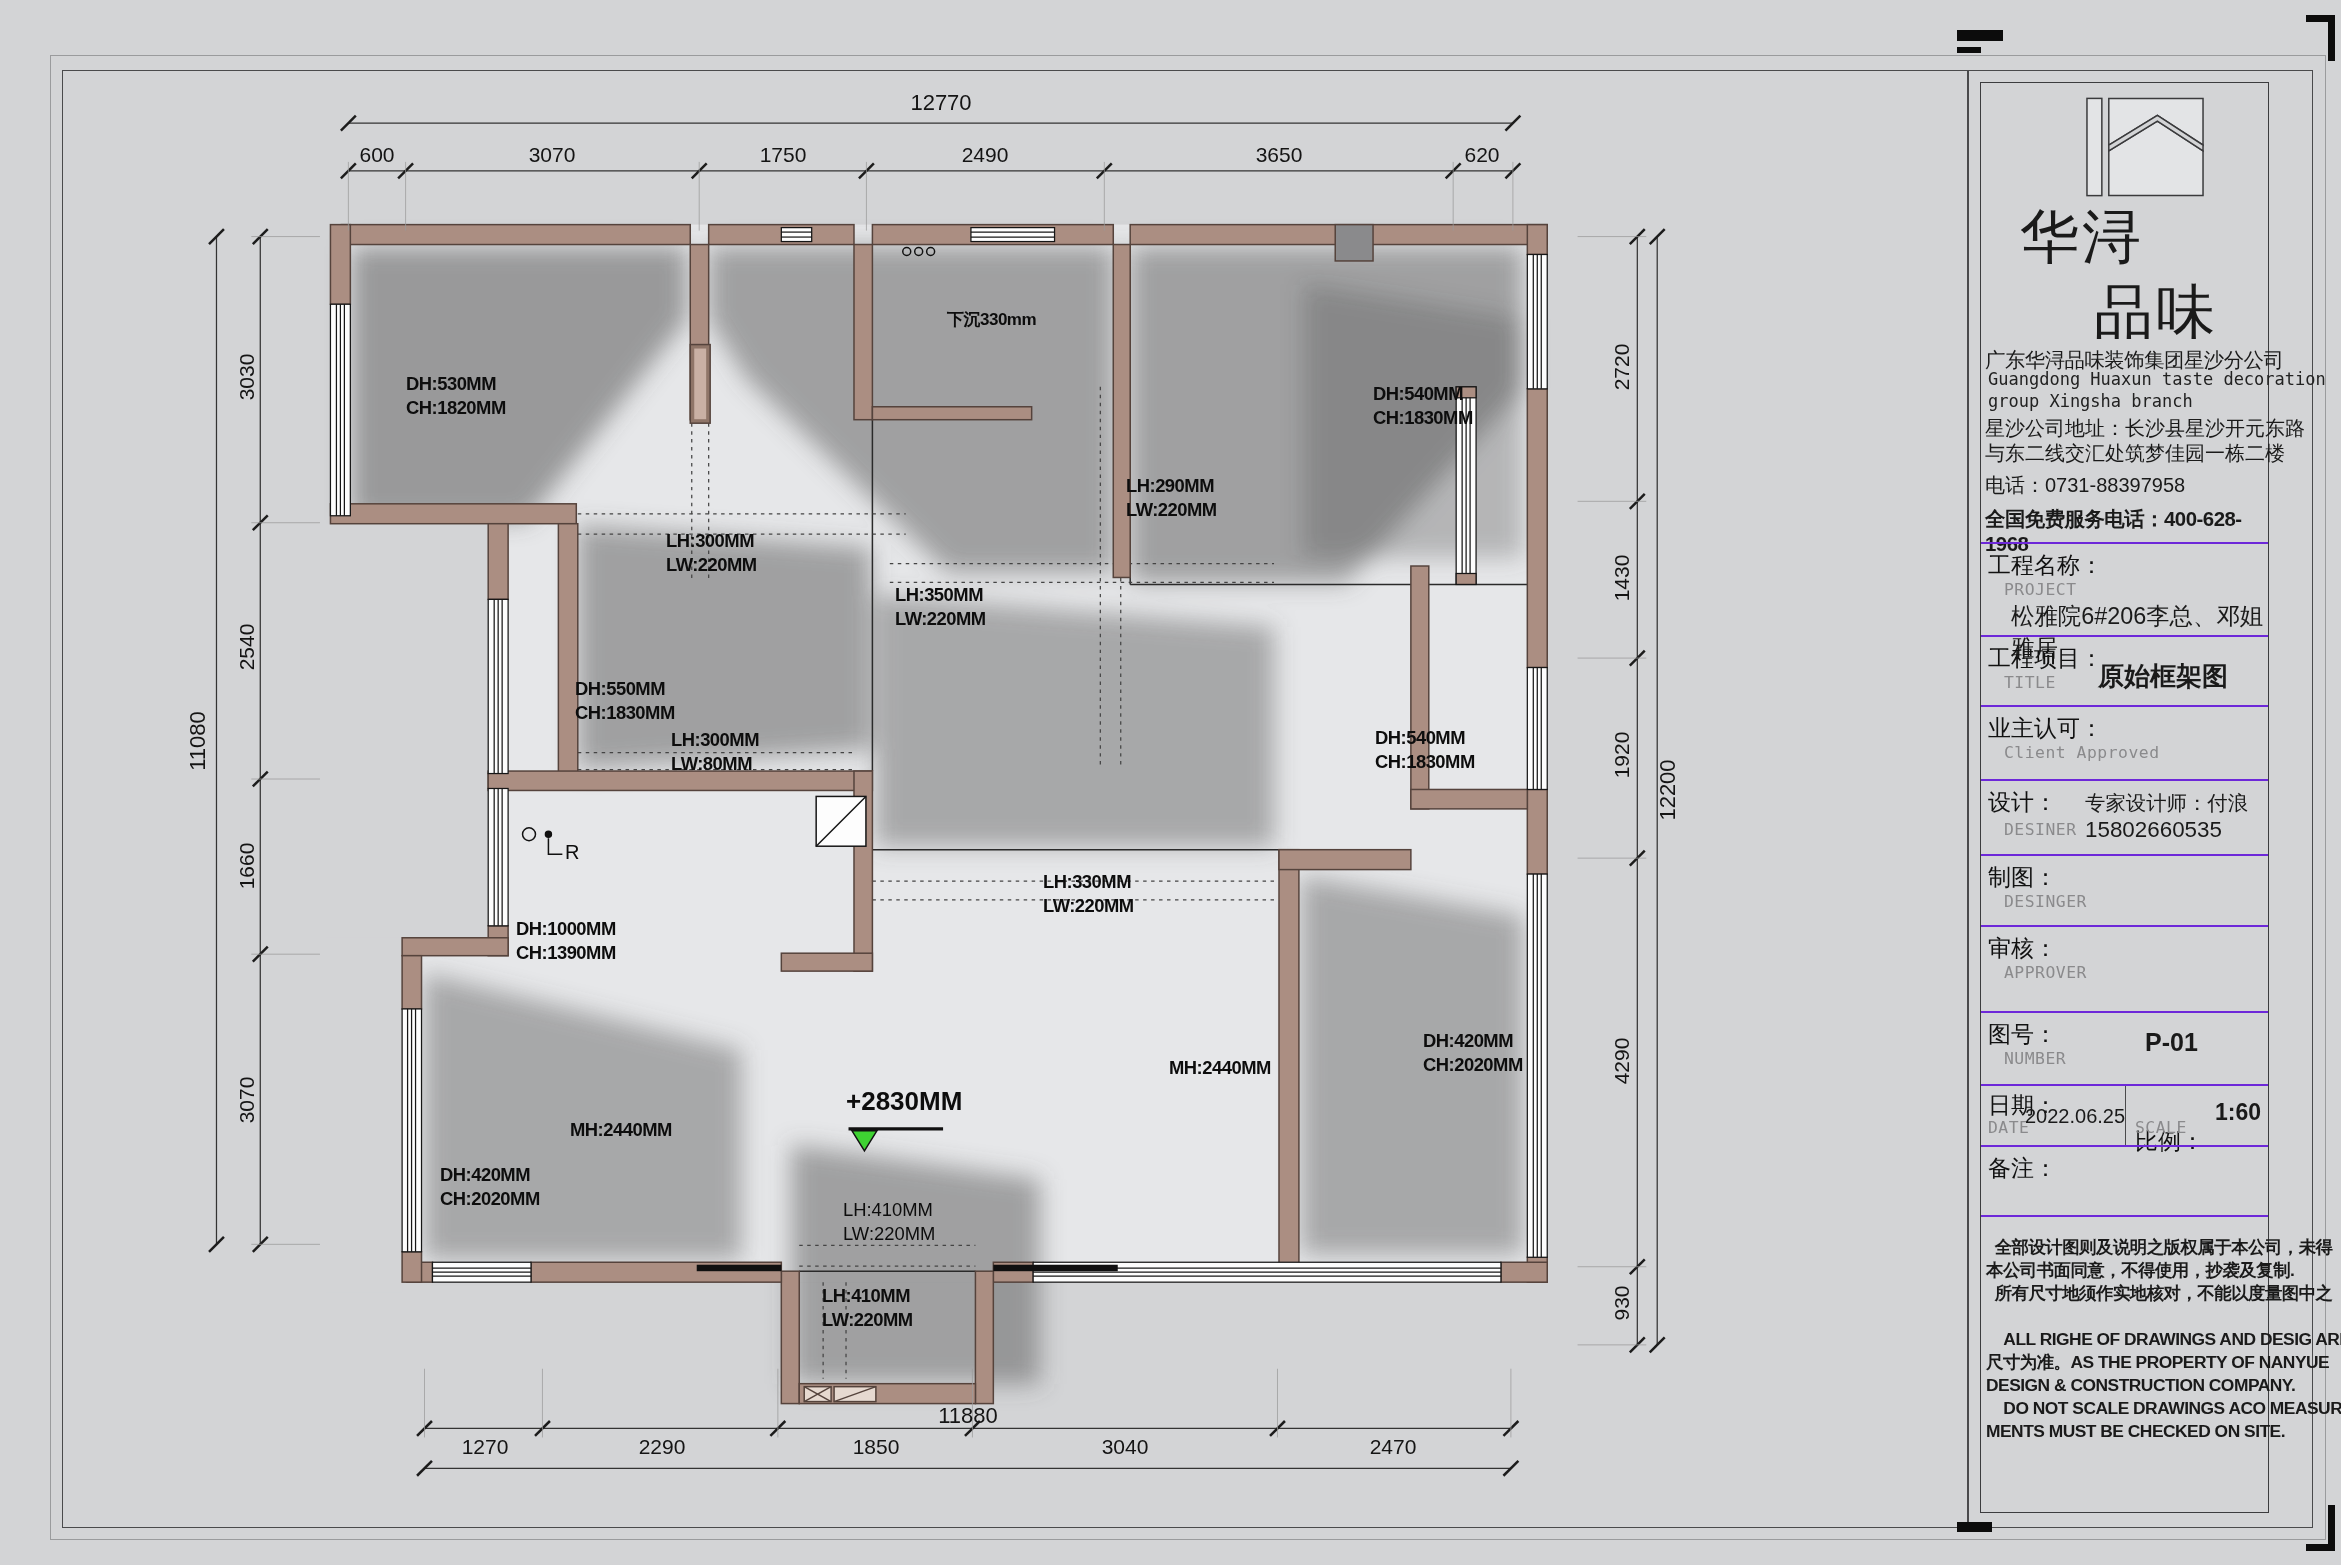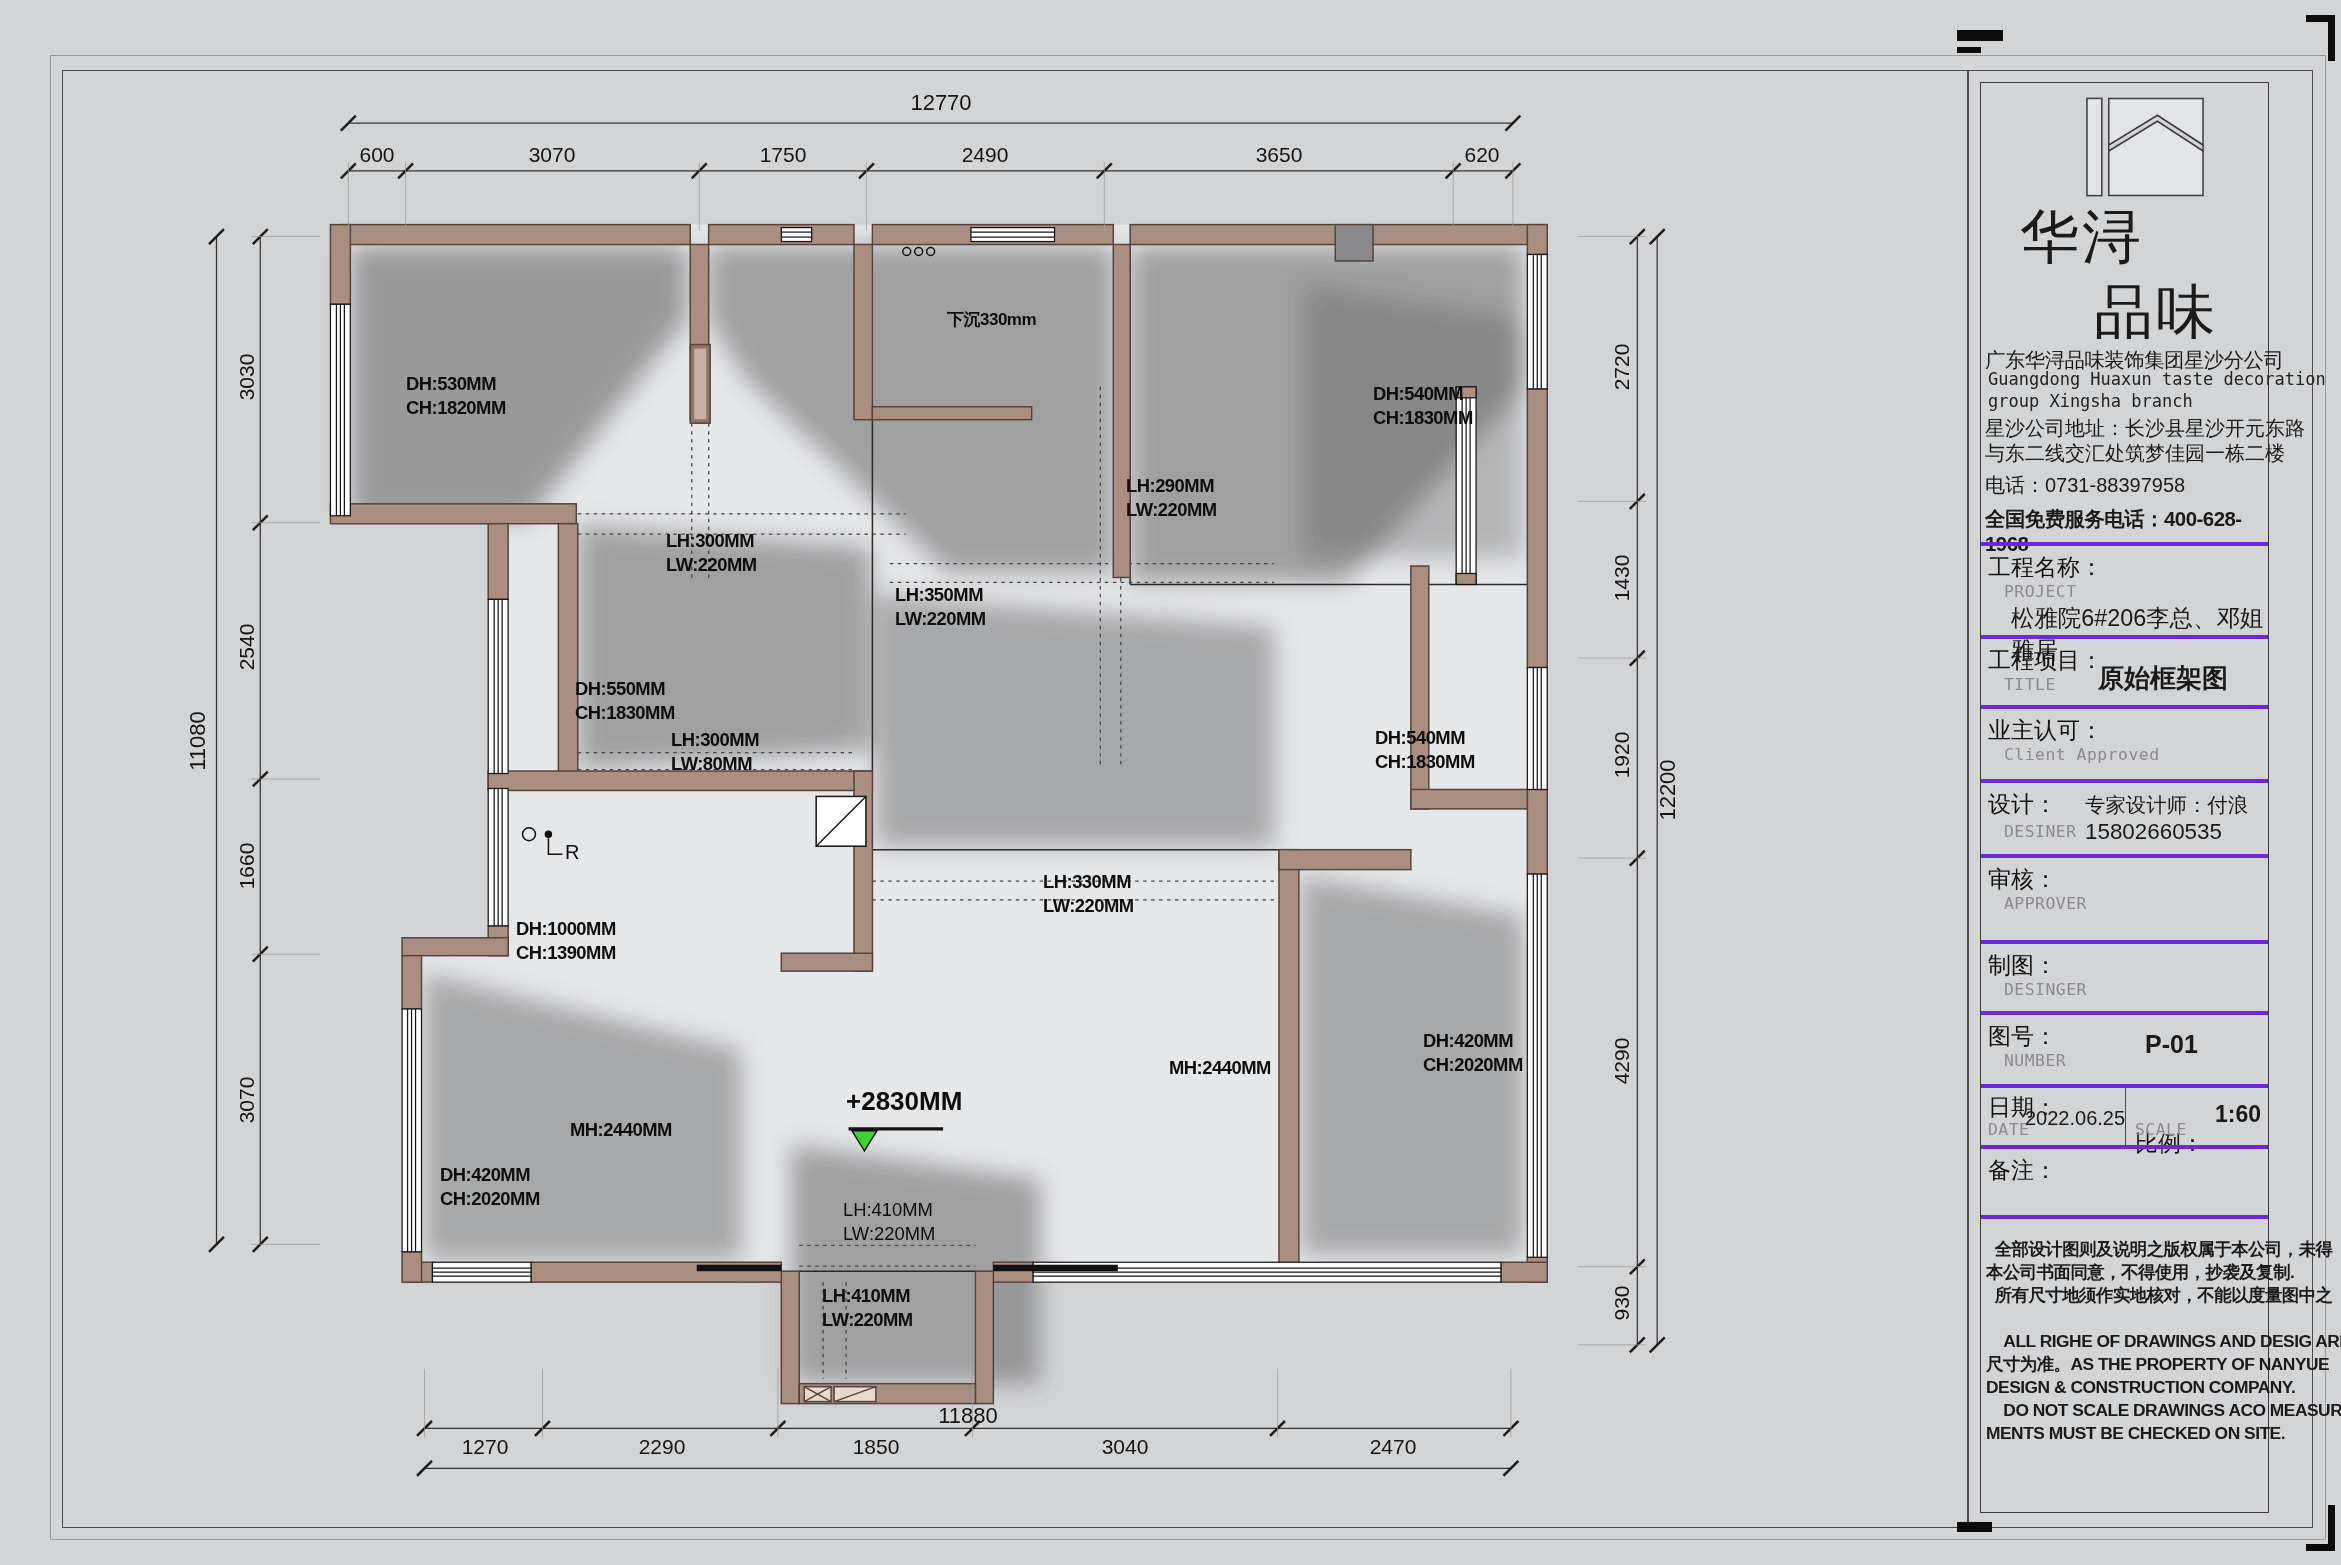--- a/index.html
+++ b/index.html
@@ -20,21 +20,21 @@
   
   .note{position:absolute;font-weight:bold;font-size:18.4px;line-height:24px;color:#0d0d0d;
         white-space:pre;letter-spacing:-0.5px;}
   .note.small{font-size:17px;font-weight:bold;}
   .note.light{font-weight:normal;letter-spacing:0;}
   .note.level{font-size:26px;letter-spacing:0;}
   .note.rsym{font-weight:normal;font-size:20px;}
   
   #titleblock{left:1980px;top:82px;width:289px;height:1431px;border:1.5px solid #3c3c3e;
               background:transparent;display:flex;flex-direction:column;box-sizing:border-box;}
-  .tb-row{position:relative;border-top:4px solid #6d28d9;box-sizing:border-box;flex:none;}
+  .tb-row{position:relative;border-top:2px solid #6d28d9;box-sizing:border-box;flex:none;}
   .tb-row:first-child{border-top:none;}
   .lbl-cn{font-size:23px;color:#111;}
   .lbl-en{font-family:"DejaVu Sans Mono","Liberation Mono",monospace;font-size:16.4px;color:#8a8a8c;letter-spacing:0.5px;}
   #tb-header{height:459px;}
   #logo-wrap{position:absolute;left:102px;top:12.4px;}
   #brand1{position:absolute;left:39px;top:115px;font-family:"Liberation Serif",serif;font-size:59px;letter-spacing:3px;}
   #brand2{position:absolute;left:113px;top:190px;font-family:"Liberation Serif",serif;font-size:59px;letter-spacing:3px;}
   #company-cn{position:absolute;left:4px;top:263px;font-size:20.4px;font-weight:500;letter-spacing:-0.5px;white-space:nowrap;}
   .company-en{position:absolute;left:7px;font-family:"DejaVu Sans Mono","Liberation Mono",monospace;font-size:17px;color:#222;white-space:nowrap;}
   #addr1{position:absolute;left:4px;top:332px;font-size:20px;white-space:nowrap;}
@@ -430,28 +430,28 @@
       <div class="lbl-en row-sub">Client Approved</div>
     </div>
 
     <div class="tb-row" style="height:75px;">
       <div class="lbl-cn row-label">设计：</div>
       <div class="lbl-en row-sub" style="top:39px;">DESINER</div>
       <div class="row-value" style="left:104px;top:8px;font-size:20.4px;">专家设计师：付浪</div>
       <div class="row-value" style="left:104px;top:36px;font-size:22.4px;">15802660535</div>
     </div>
 
+    <div class="tb-row" style="height:71px;">
+      <div class="lbl-cn row-label">制图：</div>
+      <div class="lbl-en row-sub">DESINGER</div>
+    </div>
+
     <div class="tb-row" style="height:86px;">
       <div class="lbl-cn row-label">审核：</div>
       <div class="lbl-en row-sub">APPROVER</div>
-    </div>
-
-    <div class="tb-row" style="height:71px;">
-      <div class="lbl-cn row-label">制图：</div>
-      <div class="lbl-en row-sub">DESINGER</div>
     </div>
 
     <div class="tb-row" style="height:73px;">
       <div class="lbl-cn row-label">图号：</div>
       <div class="lbl-en row-sub">NUMBER</div>
       <div class="row-value" style="left:164px;top:15px;font-size:25px;font-weight:600;">P-01</div>
     </div>
 
     <div class="tb-row" style="height:61px;">
       <div style="position:absolute;left:144px;top:0;width:1px;height:100%;background:#4a4a4c;"></div>

